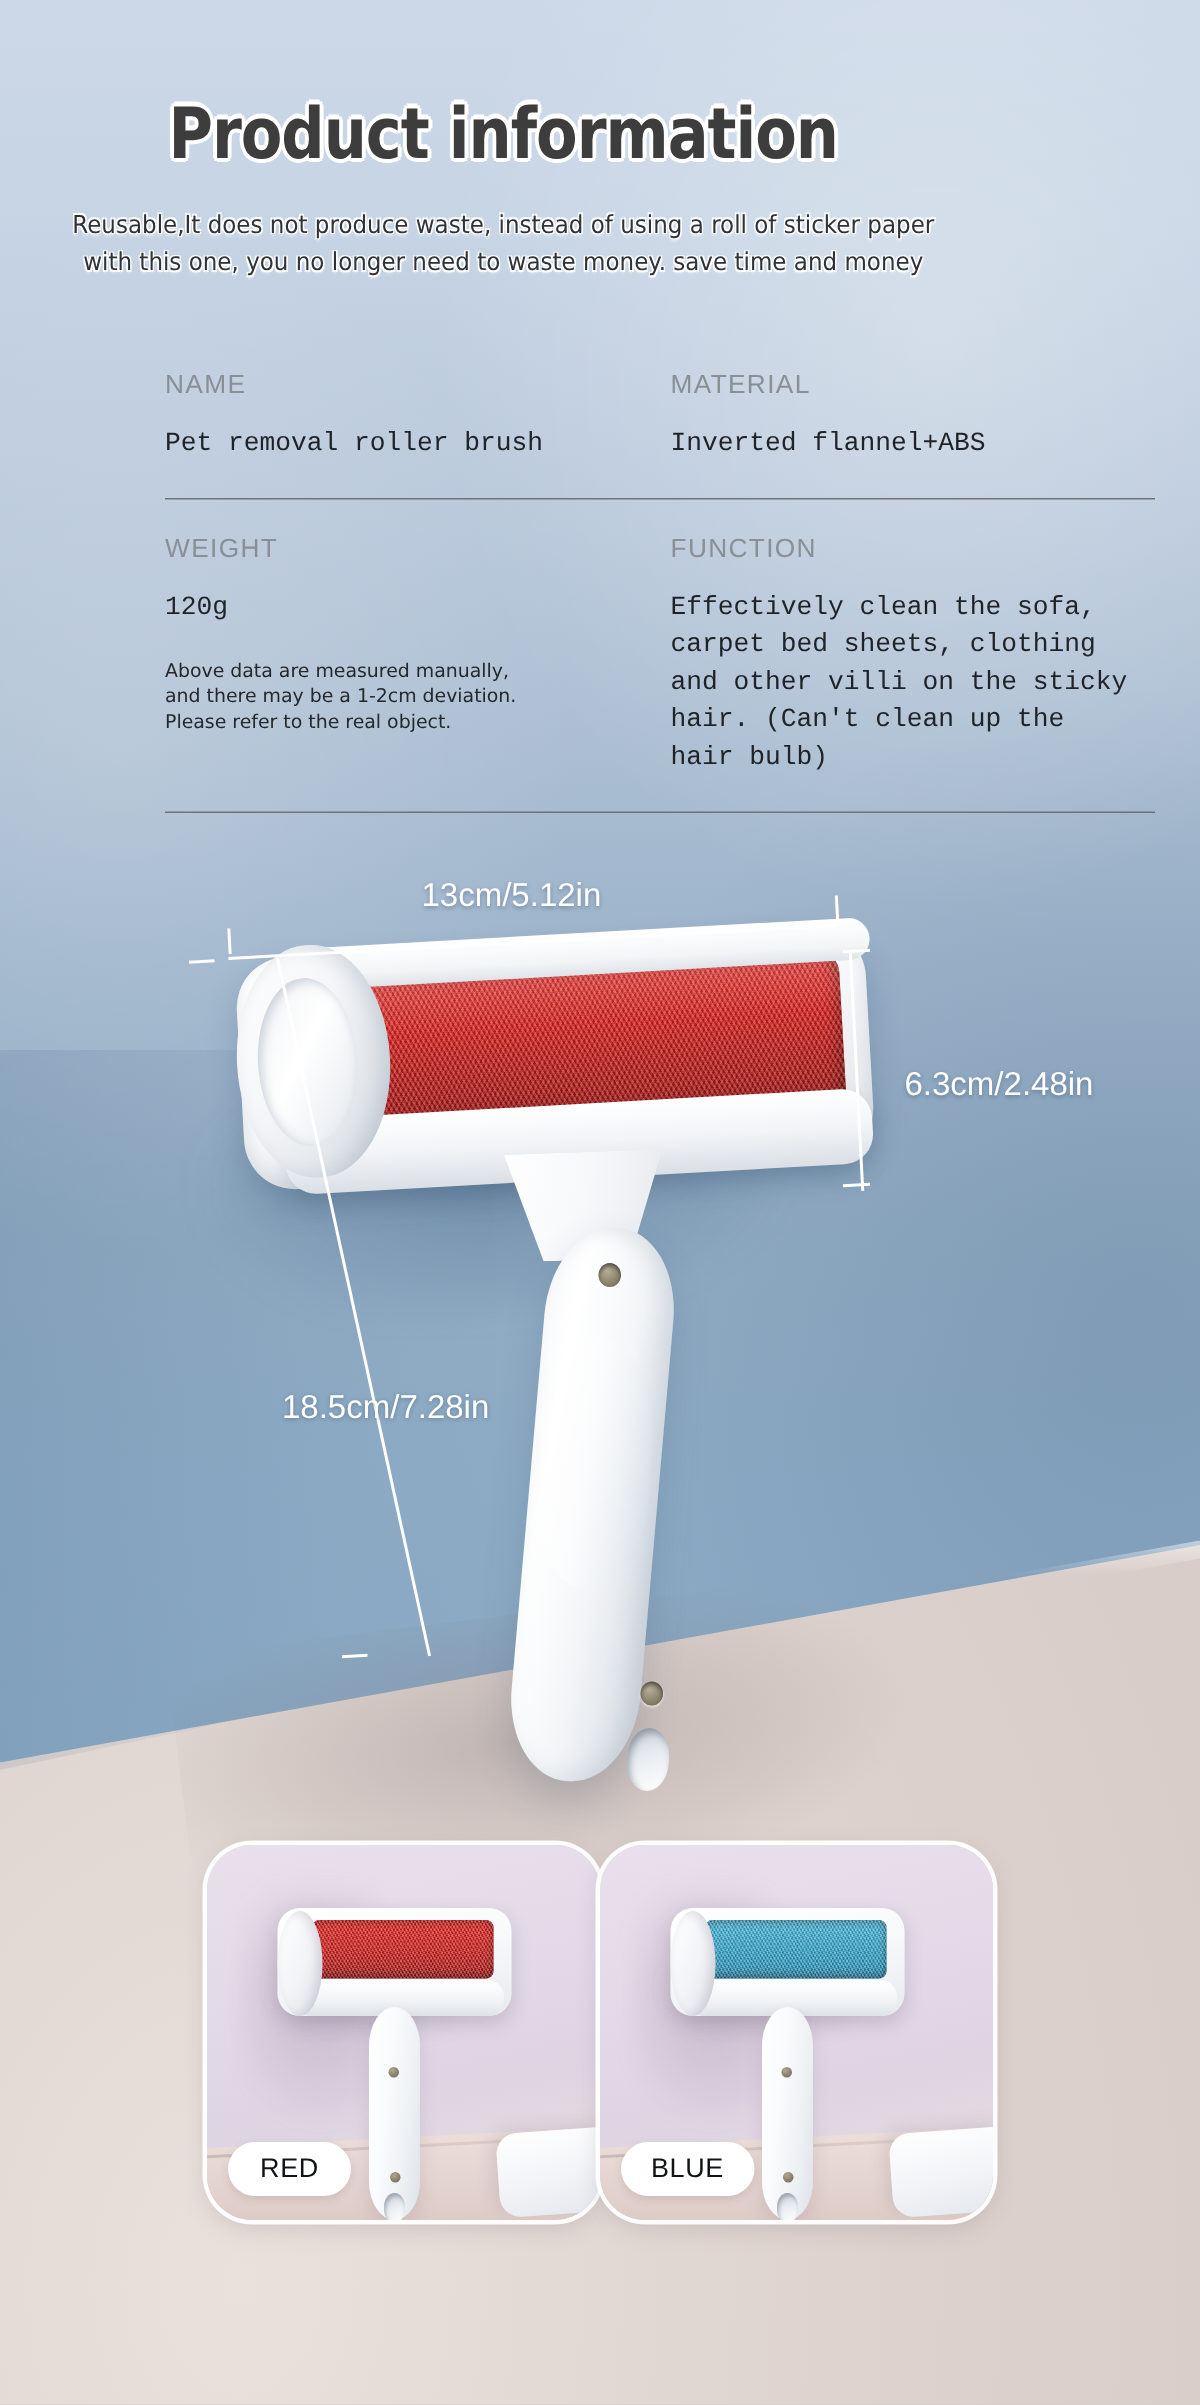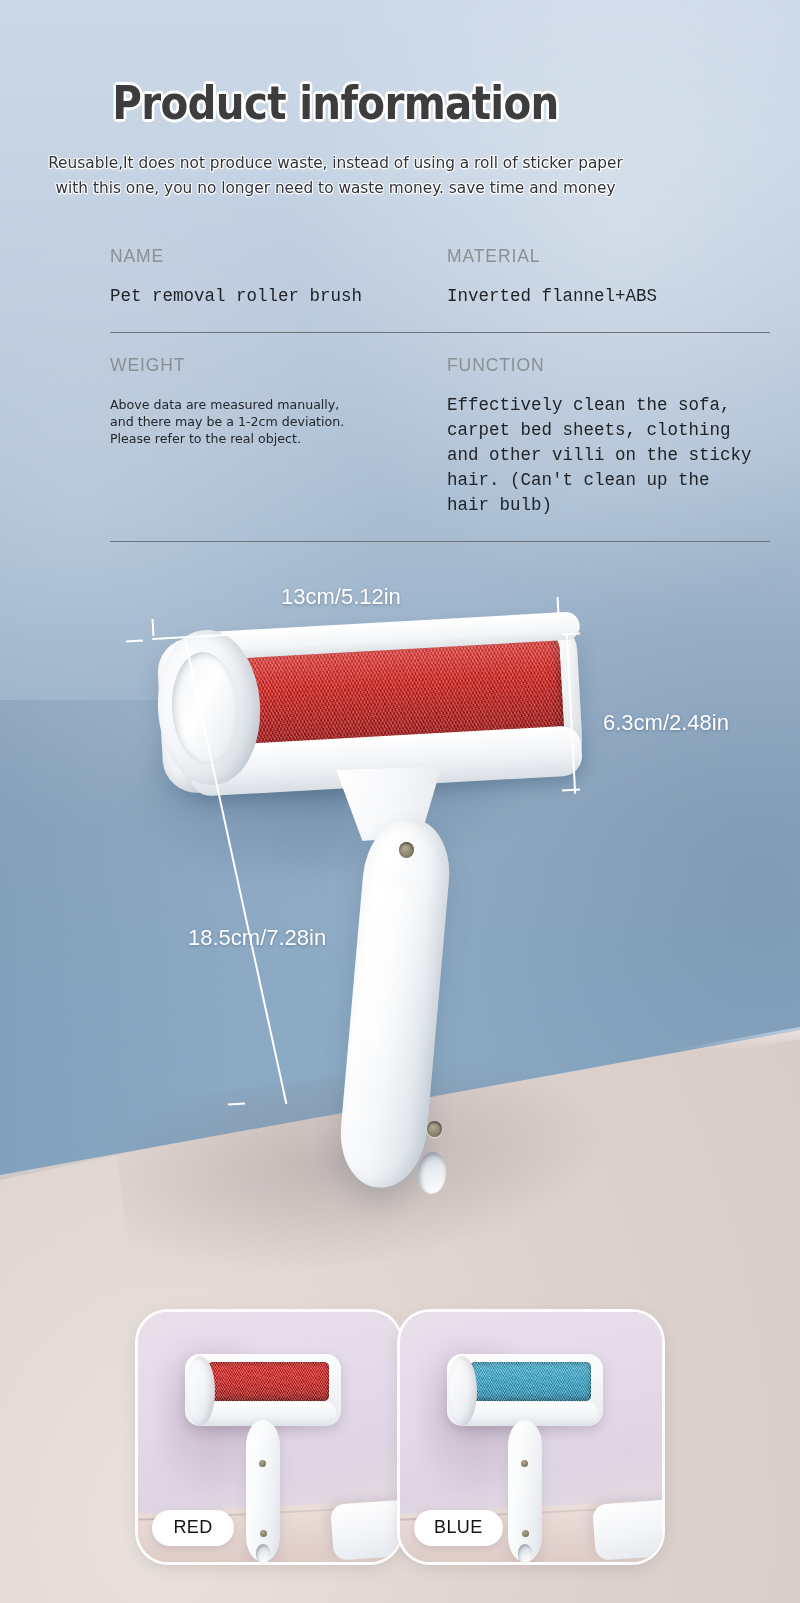--- a/index.html
+++ b/index.html
@@ -68,21 +68,21 @@
   }
   .scene-baseboard {
     position: absolute;
     left: 0; top: 1025px; width: 800px; height: 160px;
     background: linear-gradient(180deg, rgba(255,255,255,0.55) 0%, rgba(255,255,255,0) 16%);
     clip-path: polygon(0 146px, 800px 2px, 800px 14px, 0 160px);
     pointer-events: none;
   }
 
   
-  .header { position: absolute; left: 0; top: 17px; width: 671px; }
+  .header { position: absolute; left: 0; top: 4px; width: 671px; }
 
   .page-title {
     text-align: center;
     margin-top: 58px;
     font-family: "DejaVu Sans", sans-serif;
     font-weight: bold;
     font-size: 47px;
     letter-spacing: -0.8px;
     color: #3d3d3d;
     transform: scaleX(0.86);
@@ -284,21 +284,21 @@
     transform-origin: 50% 0;
     transform: rotate(-12.3deg);
   }
   .dim-tall-cap-t { left: 126px; top: 640px; width: 17px; height: 1.6px; transform: rotate(-3deg); }
   .dim-tall-cap-b { left: 228px; top: 1103px; width: 17px; height: 1.6px; transform: rotate(-3deg); }
   .dim-tall-label { left: 188px; top: 925px; }
 
   
   .variant-row {
     position: absolute;
-    left: 0; top: 1312px;
+    left: 0; top: 1230px;
     width: 800px;
     display: flex;
     justify-content: center;
   }
   .variant-card {
     position: relative;
     width: 262px; height: 250px;
     border-radius: 30px;
     overflow: hidden;
     background:
@@ -433,20 +433,21 @@
         <div class="spec-label">MATERIAL</div>
         <div class="spec-value">Inverted flannel+ABS</div>
       </div>
     </div>
 
     <div class="spec-divider"></div>
 
     <div class="spec-row">
       <div class="spec-cell">
         <div class="spec-label">WEIGHT</div>
+        <div class="spec-value">120g</div>
         <div class="spec-note">
           <div>Above data are measured manually,</div>
           <div>and there may be a 1-2cm deviation.</div>
           <div>Please refer to the real object.</div>
         </div>
       </div>
       <div class="spec-cell right">
         <div class="spec-label">FUNCTION</div>
         <div class="spec-value">Effectively clean the sofa, carpet bed sheets, clothing and other villi on the sticky hair. (Can't clean up the hair bulb)</div>
       </div>

